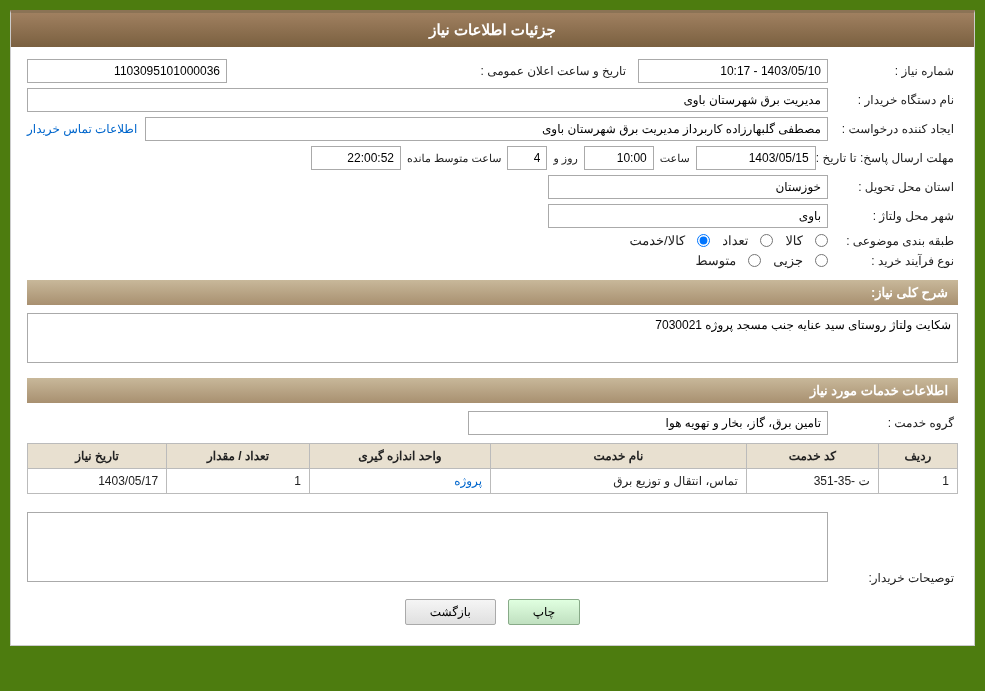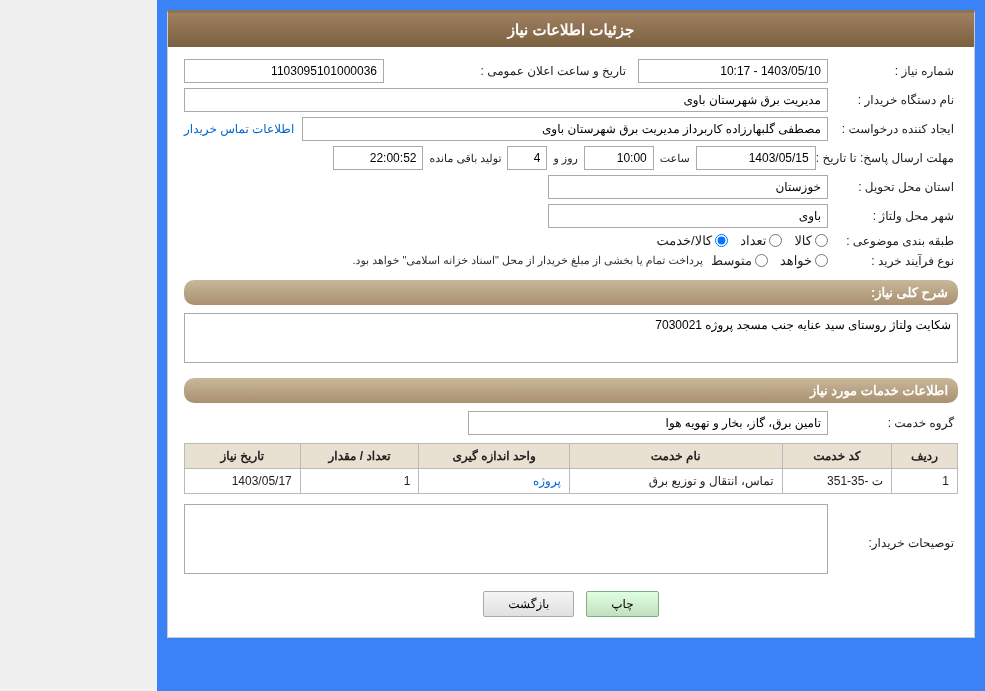--- a/index.html
+++ b/index.html
@@ -4,23 +4,23 @@
   <style>
     * { box-sizing: border-box; margin: 0; padding: 0; }
     body {
       font-family: Tahoma, Arial, sans-serif;
       font-size: 13px;
       background: #f0f0f0;
       direction: rtl;
       color: #222;
     }
     .page-wrapper {
-      width: 828px;
+      width: 985px;
       min-height: 691px;
-      background: #3b82f6;
+      background: #4d7c0f;
       padding: 10px;
     }
     .main-card {
       background: #fff;
       border: 1px solid #ccc;
       border-top: 3px solid #8b7355;
     }
     .card-header {
       background: linear-gradient(to bottom, #a08060, #7a6040);
       color: #fff;
@@ -32,21 +32,20 @@
     .card-body {
       padding: 12px 16px;
     }
     .section-title {
       background: linear-gradient(to bottom, #c8b89a, #a89070);
       color: #fff;
       padding: 5px 10px;
       margin: 12px 0 8px 0;
       font-weight: bold;
       font-size: 13px;
-      border-radius: 10px;
     }
     .input-box {
       border: 1px solid #aaa;
       background: #fff;
       padding: 3px 6px;
       height: 24px;
       font-size: 12px;
       font-family: Tahoma, Arial, sans-serif;
       direction: rtl;
     }
@@ -58,21 +57,21 @@
     }
     .radio-group {
       display: flex;
       align-items: center;
       gap: 12px;
       direction: rtl;
     }
     .radio-item {
       display: flex;
       align-items: center;
-      gap: 3px;
+      gap: 12px;
     }
     .radio-item input[type=radio] {
       margin: 0;
     }
     .small-label {
       font-size: 11px;
       white-space: nowrap;
     }
     .info-row {
       display: flex;
@@ -173,21 +172,21 @@
       </div>
 
       <div class="info-row" style="margin-bottom:5px;">
         <span class="info-label">مهلت ارسال پاسخ: تا تاریخ :</span>
         <div class="info-value" style="display:flex; gap:6px; align-items:center; direction:rtl; flex-wrap:nowrap;">
           <input type="text" class="input-box" style="width: 120px;" readonly="" value="1403/05/15">
           <span class="small-label">ساعت</span>
           <input type="text" class="input-box" style="width: 70px;" readonly="" value="10:00">
           <span class="small-label">روز و</span>
           <input type="text" class="input-box" style="width: 40px;" readonly="" value="4">
-          <span class="small-label">تولید باقی مانده</span>
+          <span class="small-label">ساعت متوسط مانده</span>
           <input type="text" class="input-box" style="width: 90px;" readonly="" value="22:00:52">
         </div>
       </div>
 
       <div class="info-row" style="margin-bottom:5px;">
         <span class="info-label">استان محل تحویل :</span>
         <div class="info-value">
           <input type="text" class="input-box" style="width: 280px;" readonly="" value="خوزستان">
         </div>
       </div>
@@ -218,28 +217,27 @@
           </div>
         </div>
       </div>
 
       <div class="info-row" style="margin-bottom:5px;">
         <span class="info-label">نوع فرآیند خرید :</span>
         <div class="info-value" style="display:flex; align-items:center; gap:8px; direction:rtl; flex-wrap:wrap;">
           <div class="radio-group">
             <label class="radio-item">
               <input type="radio" name="farayand" style="">
-              <span>خواهد</span>
+              <span>جزیی</span>
             </label>
             <label class="radio-item">
               <input type="radio" name="farayand" style="">
               <span>متوسط</span>
             </label>
           </div>
-          <span style="font-size:11px; color:#333;">پرداخت تمام یا بخشی از مبلغ خریدار از محل "اسناد خزانه اسلامی" خواهد بود.</span>
         </div>
       </div>
 
       <div class="section-title">شرح کلی نیاز:</div>
       <div style="margin-bottom:8px;">
         <textarea class="textarea-box" style="width: 100%; height: 50px;">شکایت ولتاژ روستای سید عنایه جنب مسجد پروژه 7030021</textarea>
       </div>
 
       <div class="section-title">اطلاعات خدمات مورد نیاز</div>
 
@@ -266,21 +264,21 @@
               <td>1</td>
               <td>ت -35-351</td>
               <td>تماس، انتقال و توزیع برق</td>
               <td style="color: rgb(0, 102, 204); margin-top: 8px;">پروژه</td>
               <td>1</td>
               <td>1403/05/17</td>
             </tr>
           </tbody>
       </table>
 
-      <div class="info-row" style="margin-top:10px; align-items:center;">
+      <div class="info-row" style="margin-top:18px; align-items:flex-end;">
         <span class="info-label" style="padding-top:4px;">توصیحات خریدار:</span>
         <div class="info-value">
           <textarea class="textarea-box" style="width: 100%; height: 70px;"></textarea>
         </div>
       </div>
 
       <div class="btn-group">
         <button class="btn btn-primary">چاپ</button>
         <button class="btn">بازگشت</button>
       </div>

